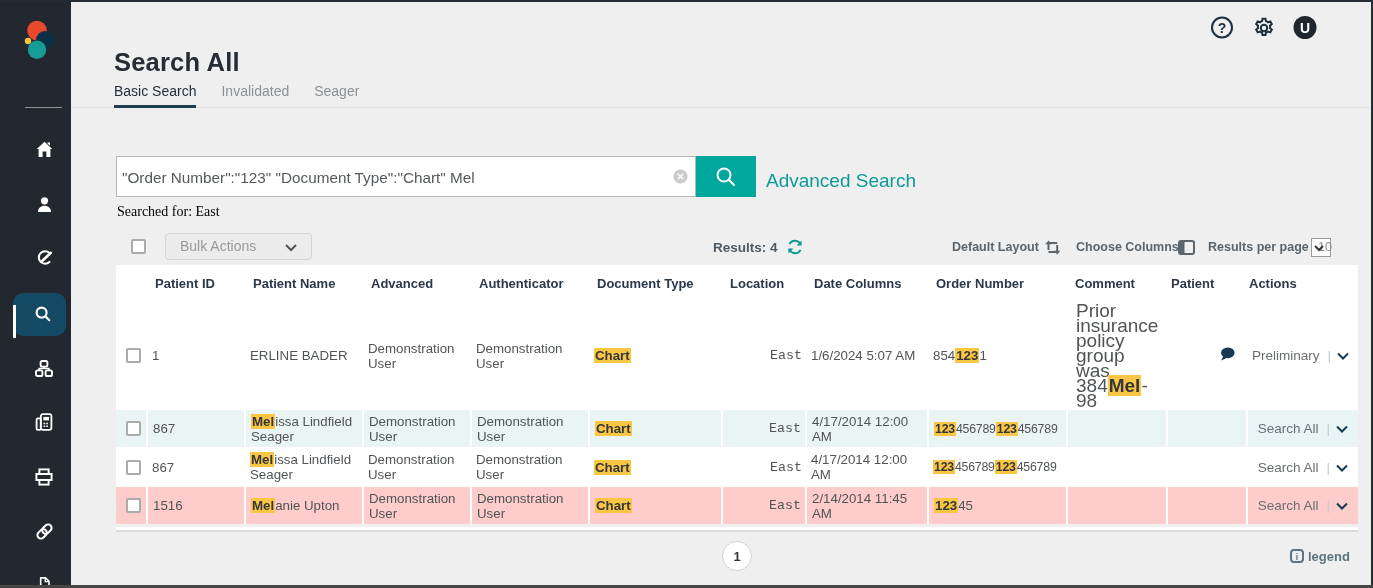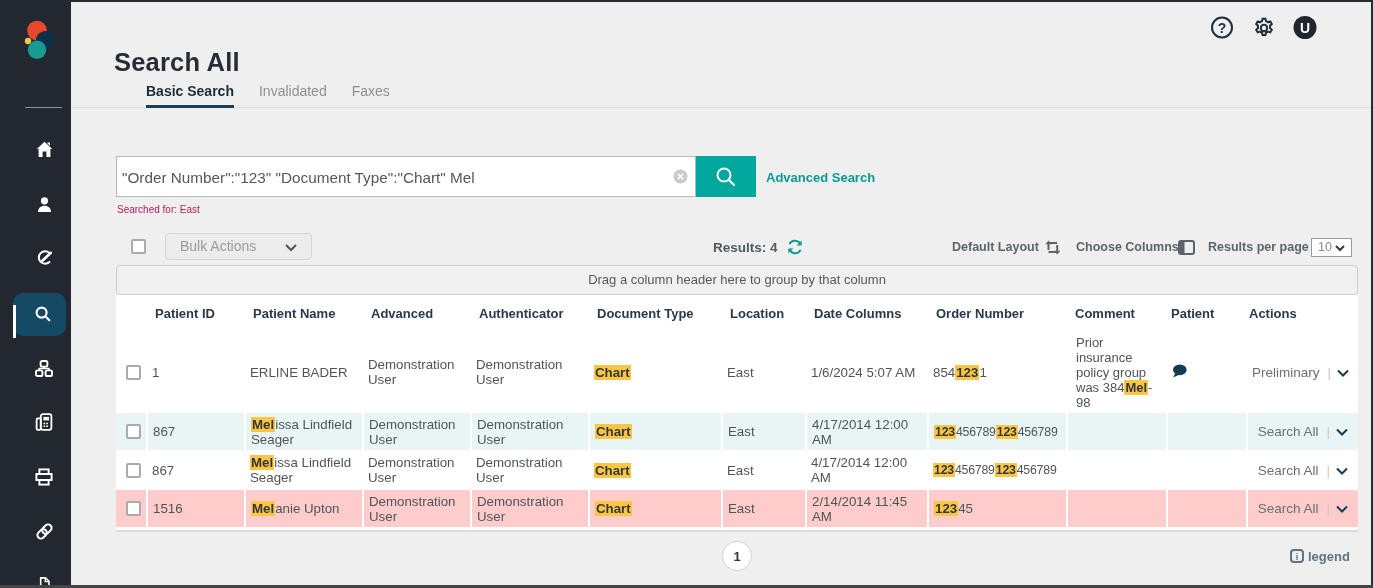--- a/index.html
+++ b/index.html
@@ -16,56 +16,56 @@
 .sidebar { position:absolute; left:0; top:0; width:71px; height:588px; background:#232830; }
 .logo { position:absolute; left:0; top:0; width:71px; height:80px; }
 .sb-divider { position:absolute; left:25px; top:107px; width:37px; height:1px; background:#8f9296; }
 .nav-ic { position:absolute; left:27px; width:34px; display:flex; justify-content:center; }
 .active-pill { position:absolute; left:13px; top:293px; width:53px; height:43px; background:#144a63; border-radius:10px; }
 .active-bar { position:absolute; left:13px; top:305px; width:3px; height:33px; background:#fff; }
 
 .h1 { position:absolute; left:114px; top:48px; font-size:25.5px; font-weight:bold; color:#272d35; letter-spacing:0.2px; }
 .tabs { position:absolute; left:114px; top:83px; font-size:14px; line-height:16px; }
 .tab { display:inline-block; margin-right:25px; color:#8d9194; padding-bottom:6px; }
-.tab.on { color:#1e2b38; font-weight:bold; border-bottom:3px solid #1d3d52;margin-left:32px; }
+.tab.on { color:#1e2b38; font-weight:normal; border-bottom:3px solid #1d3d52; }
 .hdr-line { position:absolute; left:71px; top:107px; right:0; height:1px; background:#e0e1e2; }
 .topicons { position:absolute; top:15px; left:1208px; }
 
 .srch-input { position:absolute; left:116px; top:156px; width:580px; height:41px; background:#fff; border:1px solid #b7b7b7; }
 .srch-text { position:absolute; left:122px; top:169px; font-size:15.3px; color:#54585c; }
 .srch-clear { position:absolute; left:673px; top:169px; }
 .srch-btn { position:absolute; left:696px; top:156px; width:60px; height:41px; background:#00a79c; display:flex; align-items:center; justify-content:center; }
-.adv { position:absolute; left:766px; top:170px; font-size:13px; font-weight:bold; color:#0d9a95; }
-.searched-for { position:absolute; left:117px; top:204px; font-size:10px; color:#be185d; }
+.adv { position:absolute; left:766px; top:170px; font-size:19px; font-weight:normal; color:#0d9a95; }
+.searched-for { position:absolute; left:117px; top:204px; font-size:14px; color:#000000;font-family:Liberation Serif, serif; }
 
 .cb { width:15px; height:15px; background:#fff; border:2px solid #ababab; border-radius:2px; }
 .tb-cb { position:absolute; left:131px; top:239px; }
 .bulk { position:absolute; left:165px; top:233px; width:147px; height:27px; background:#ececec; border:1px solid #d5d5d5; border-radius:4px; font-size:14px; color:#9a9a9a; line-height:25px; padding-left:14px; }
 .results { position:absolute; left:713px; top:239px; font-size:13.5px; font-weight:bold; color:#4e5a64; }
 .rt-lbl { position:absolute; top:240px; font-size:12.5px; font-weight:bold; color:#5d656c; white-space:nowrap; }
 .rt-lbl svg { position:absolute; right:0; top:-1px; }
-.rpp-sel { position:absolute; left:1311px; top:238px; width:41px; height:19px; background:#fff; border:1px solid #9b9b9b; font-size:12.5px; color:#8a8a8a; line-height:17px; padding-left:6px; }
+.rpp-sel { position:absolute; left:1311px; top:238px; width:20px; height:19px; background:#fff; border:1px solid #9b9b9b; font-size:12.5px; color:#8a8a8a; line-height:17px; padding-left:6px; }
 
 .tbl { position:absolute; left:116px; top:265px; width:1242px; }
 .dragbar { height:30px; background:#f0f0f1; border:1px solid #c9ced6; border-radius:4px; text-align:center; font-size:13px; color:#55595d; line-height:28px; }
 table { border-collapse:collapse; table-layout:fixed; width:1242px; font-size:13.3px; color:#515457; }
 th { font-size:13px; font-weight:bold; color:#29394a; text-align:left; padding:4px 0 0 8px; height:33px; background:#fff; vertical-align:middle; }
 td { padding:2px 4px 2px 5px; vertical-align:middle; overflow:hidden; }
 tr.r1 td { height:85px; background:#fff; padding-top:5px; }
 tr.r2 td { height:37px; background:#e9f5f4; }
 tr.r3 td { height:40px; background:#fff; }
 tr.r4 td { height:37px; background:#fdcccb; }
 tr.r2 td, tr.r4 td { border-left:2px solid #fff; }
 tr.r2 td:first-child, tr.r4 td:first-child { border-left:none; }
 mark { background:#fbc643; font-weight:bold; color:#33373c; padding:0 1px; }
 .chipcell { }
-.tac { text-align:left; }
+.tac { text-align:right;font-family:Liberation Mono, monospace; }
 .actions { text-align:right; padding-right:10px; color:#6b6f73; font-size:13.5px; white-space:nowrap; }
 .actions .sep { color:#c9c9c9; padding:0 6px 0 8px; }
-.cmt { font-size:13px; line-height:15px; }
+.cmt { font-size:19px; line-height:15px; }
 
 .pag { position:absolute; left:722px; top:541px; width:30px; height:30px; border-radius:50%; background:#fff; border:1px solid #c8d4dc; text-align:center; line-height:30px; font-size:13px; font-weight:bold; color:#33373c; }
 .legend { position:absolute; left:1290px; top:549px; font-size:13px; font-weight:bold; color:#5d7482; }
 </style>
 </head>
 <body>
 <div class="frame-top"></div>
 <div class="frame-right"></div>
 <div class="frame-bottom"></div>
 <div class="sidebar">
@@ -136,21 +136,21 @@
     <svg width="13" height="11" viewBox="0 0 13 13">
         <path d="M2 1 L7.8 1 L11.8 5 L11.8 12 L2 12 Z" fill="none" stroke="#fff" stroke-width="1.9"></path>
         <path d="M7.4 1.4 L7.4 5.4 L11.4 5.4" fill="none" stroke="#fff" stroke-width="1.6"></path>
       </svg>
   </div>
 </div>
 
 <div class="h1">Search All</div>
 <div class="hdr-line"></div>
 <div class="tabs">
-  <span class="tab on">Basic Search</span><span class="tab">Invalidated</span><span class="tab">Faxes</span>
+  <span class="tab on">Basic Search</span><span class="tab">Invalidated</span><span class="tab">Seager</span>
 </div>
 
 <div class="topicons">
   <svg width="120" height="28" viewBox="0 0 120 28">
     <circle cx="14" cy="12.5" r="10" stroke="#1d2f3f" stroke-width="2" fill="none"></circle>
     <text x="14" y="18" font-size="14" font-weight="bold" fill="#1d2f3f" text-anchor="middle">?</text>
     <g stroke="#1d2f3f" stroke-width="2" fill="none">
       <circle cx="56" cy="13" r="3.2"></circle>
       <path d="M54.5 3.8 l3 0 l0.45 2.3 a7.2 7.2 0 0 1 2.1 1.2 l2.25 -0.8 l1.5 2.6 l-1.8 1.6 a7.2 7.2 0 0 1 0 2.5 l1.8 1.6 l-1.5 2.6 l-2.25 -0.8 a7.2 7.2 0 0 1 -2.1 1.2 l-0.45 2.3 l-3 0 l-0.45 -2.3 a7.2 7.2 0 0 1 -2.1 -1.2 l-2.25 0.8 l-1.5 -2.6 l1.8 -1.6 a7.2 7.2 0 0 1 0 -2.5 l-1.8 -1.6 l1.5 -2.6 l2.25 0.8 a7.2 7.2 0 0 1 2.1 -1.2 Z"></path>
     </g>
@@ -202,21 +202,20 @@
     </svg>
 </div>
 <div class="rt-lbl" style="left:1208px">Results per page</div>
 <div class="rpp-sel">10
   <svg width="10" height="7" style="position:absolute;right:6px;top:6px">
       <path d="M1 1 L5 5 L9 1" stroke="#33373c" stroke-width="2" fill="none"></path>
     </svg>
 </div>
 
 <div class="tbl">
-  <div class="dragbar">Drag a column header here to group by that column</div>
   <table>
     <colgroup>
       <col style="width:31px">
         <col style="width:98px">
         <col style="width:118px">
         <col style="width:108px">
         <col style="width:118px">
         <col style="width:133px">
         <col style="width:84px">
         <col style="width:122px">

